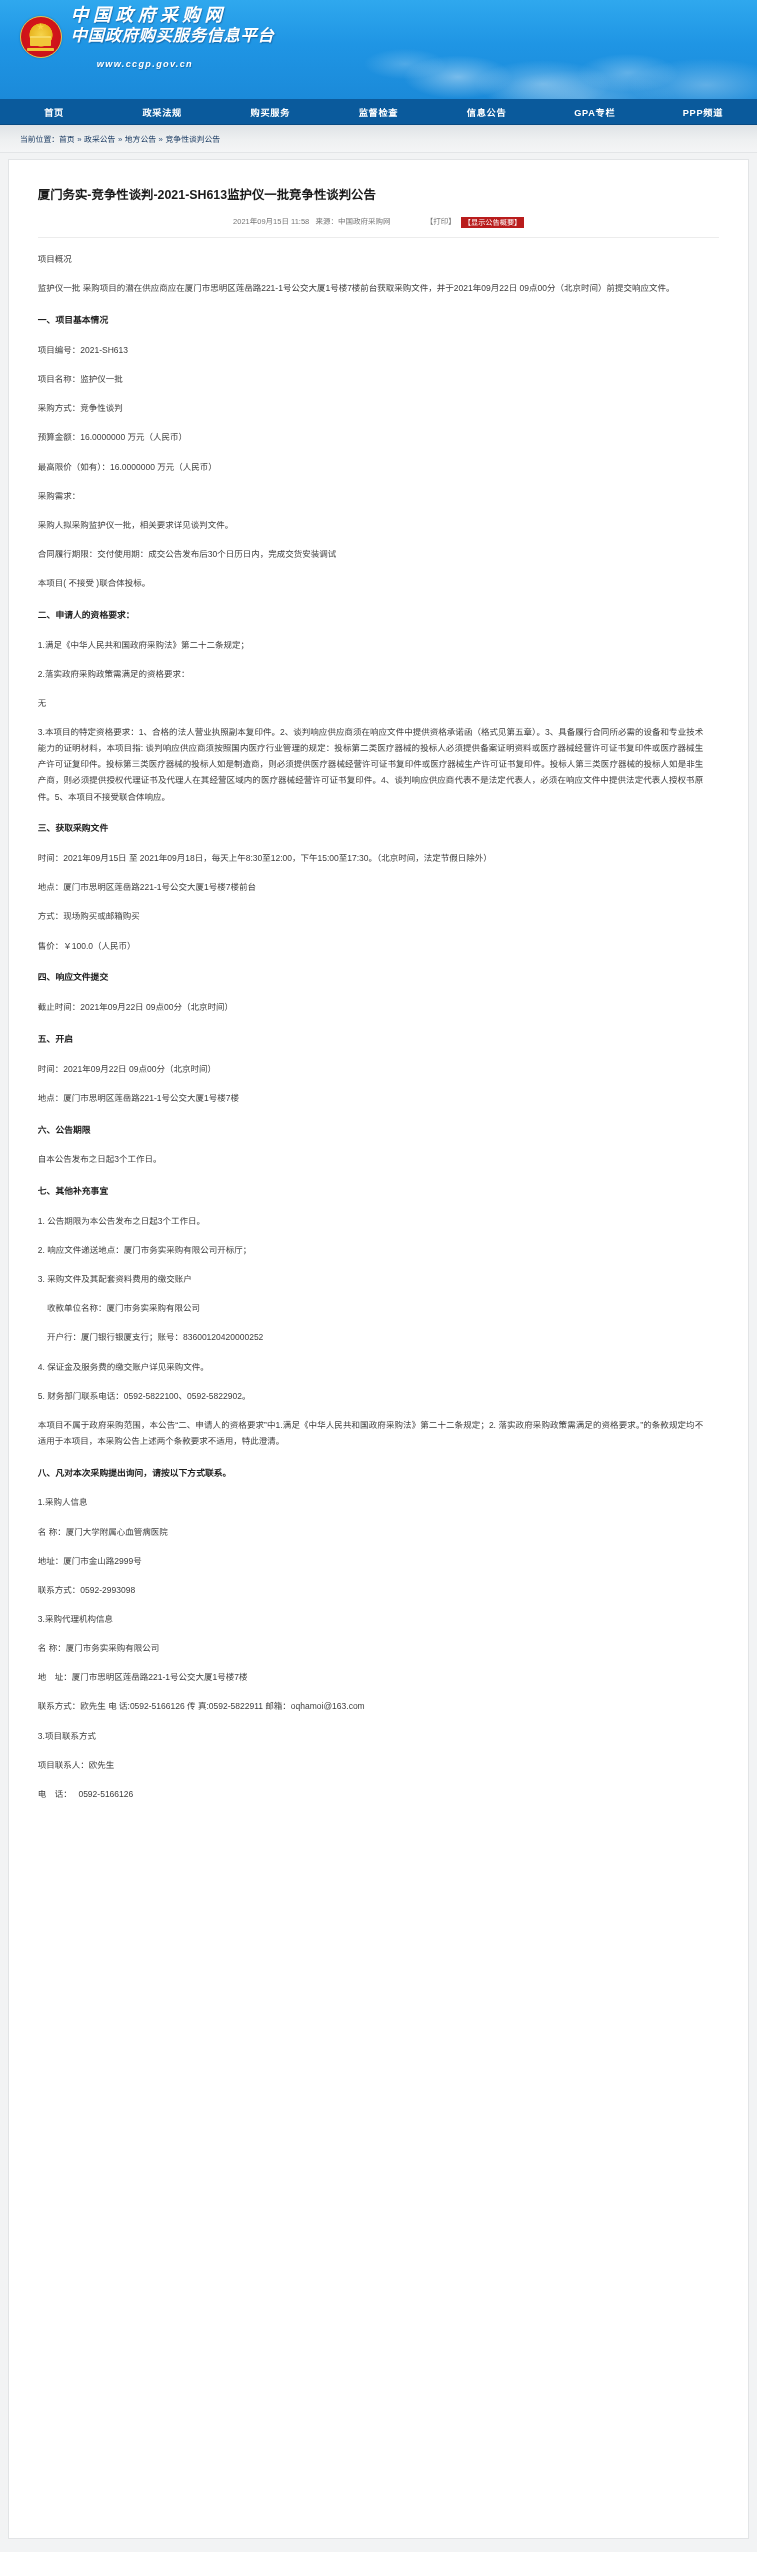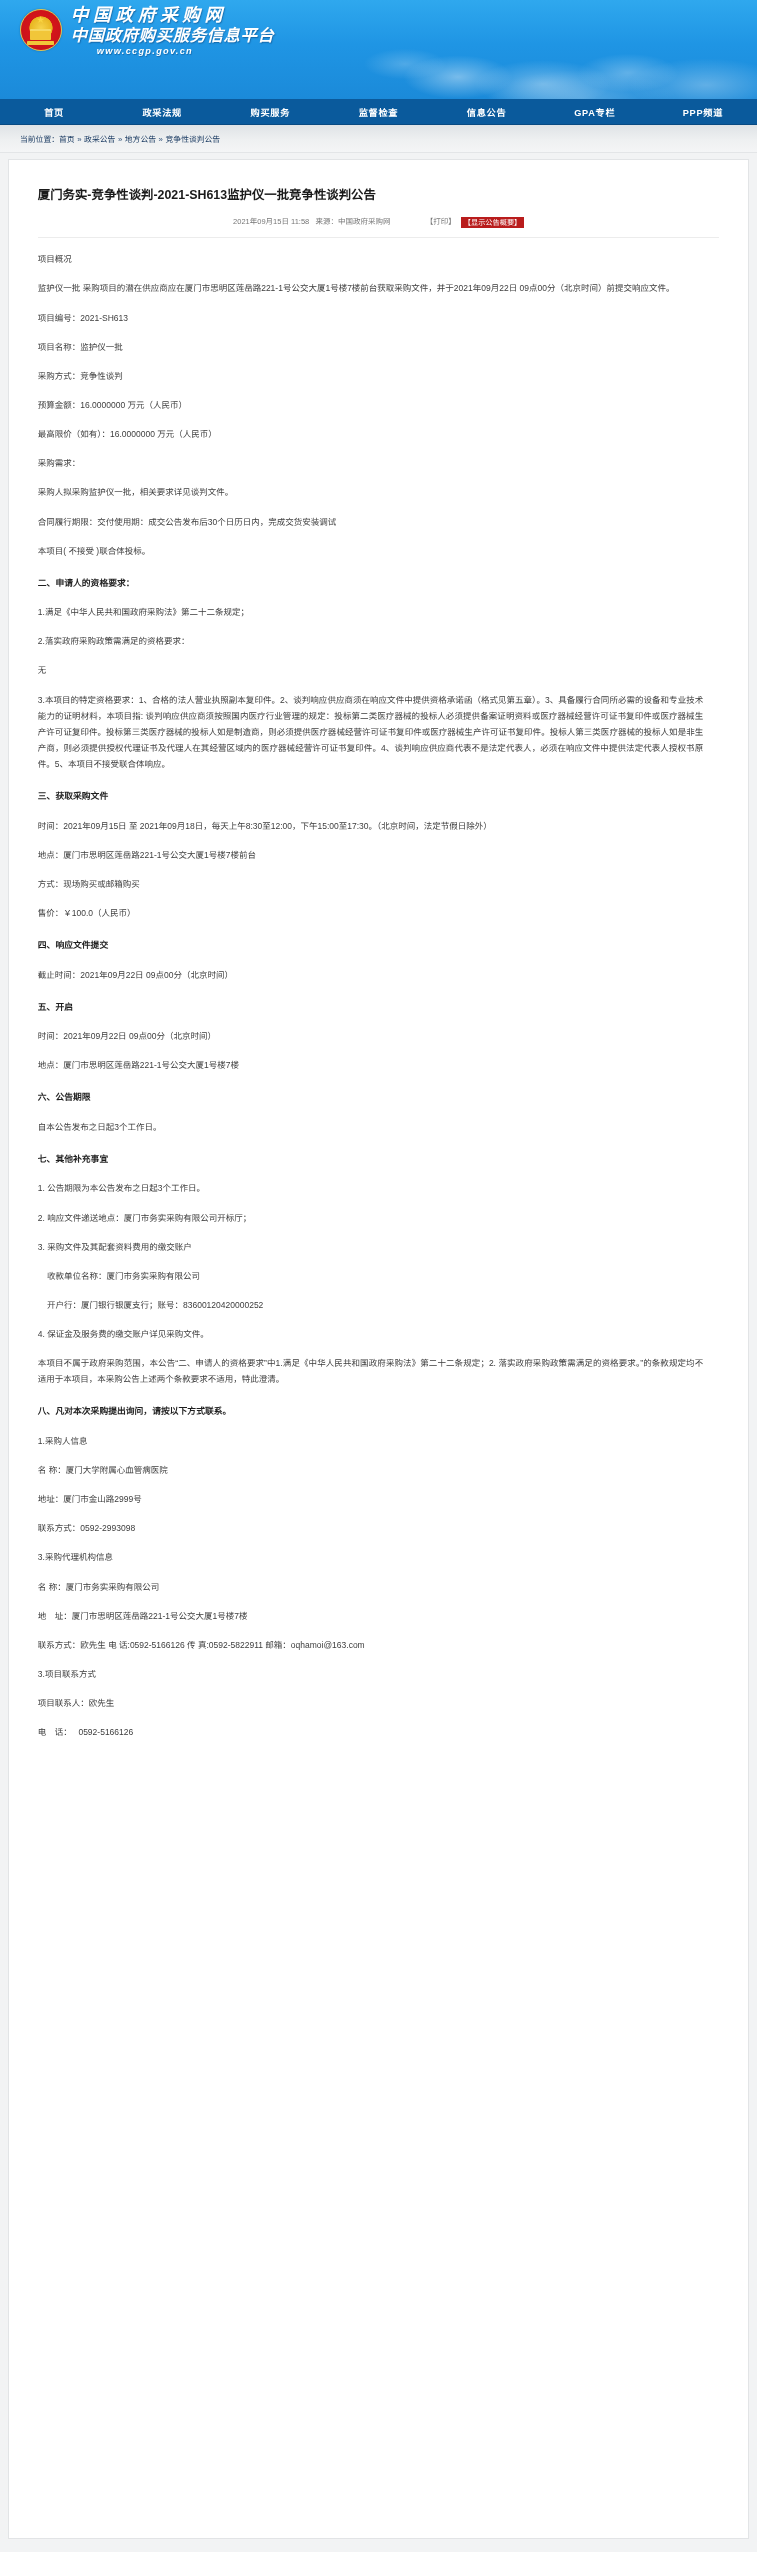--- a/index.html
+++ b/index.html
@@ -90,21 +90,21 @@
     font-size: 16.3px;
     font-weight: bold;
     letter-spacing: 0.7px;
     line-height: 1.18;
     text-shadow: 0.7px 0.7px 1.3px rgba(0,40,90,0.45);
   }
   .brand-url {
     font-size: 9.2px;
     font-weight: bold;
     letter-spacing: 1.3px;
-    margin-top: 1px;
+    margin-top: 14px;
     margin-left: 26px;
     text-shadow: 0.7px 0.7px 0.7px rgba(0,40,90,0.35);
   }
 
   
   .nav {
     height: 26px;
     background: #0a5a9c;
     display: flex;
     align-items: stretch;
@@ -237,20 +237,21 @@
       <span>&nbsp;</span>
       <span>来源：中国政府采购网</span>
       <span>&nbsp;</span>
       <span class="print-link">【打印】</span>
       <span class="badge-summary">【显示公告概要】</span>
     </div>
 
     <div class="content" id="article-body">
         <div class="p">项目概况</div>
         <div class="p">监护仪一批 采购项目的潜在供应商应在厦门市思明区莲岳路221-1号公交大厦1号楼7楼前台获取采购文件，并于2021年09月22日 09点00分（北京时间）前提交响应文件。</div>
+        <div class="h2">一、项目基本情况</div>
         <div class="p">项目编号：2021-SH613</div>
         <div class="p">项目名称：监护仪一批</div>
         <div class="p">采购方式：竞争性谈判</div>
         <div class="p">预算金额：16.0000000 万元（人民币）</div>
         <div class="p">最高限价（如有）：16.0000000 万元（人民币）</div>
         <div class="p">采购需求：</div>
         <div class="p">采购人拟采购监护仪一批，相关要求详见谈判文件。</div>
         <div class="p">合同履行期限：交付使用期：成交公告发布后30个日历日内，完成交货安装调试</div>
         <div class="p">本项目( 不接受 )联合体投标。</div>
         <div class="h2">二、申请人的资格要求：</div>
@@ -270,20 +271,21 @@
         <div class="p">地点：厦门市思明区莲岳路221-1号公交大厦1号楼7楼</div>
         <div class="h2">六、公告期限</div>
         <div class="p">自本公告发布之日起3个工作日。</div>
         <div class="h2">七、其他补充事宜</div>
         <div class="p">1. 公告期限为本公告发布之日起3个工作日。</div>
         <div class="p">2. 响应文件递送地点：厦门市务实采购有限公司开标厅；</div>
         <div class="p">3. 采购文件及其配套资料费用的缴交账户</div>
         <div class="p indent">收款单位名称：厦门市务实采购有限公司</div>
         <div class="p indent">开户行：厦门银行银厦支行；账号：83600120420000252</div>
         <div class="p">4. 保证金及服务费的缴交账户详见采购文件。</div>
+        <div class="p">5. 财务部门联系电话：0592-5822100、0592-5822902。</div>
         <div class="p">本项目不属于政府采购范围，本公告“二、申请人的资格要求”中1.满足《中华人民共和国政府采购法》第二十二条规定；2. 落实政府采购政策需满足的资格要求。”的条款规定均不适用于本项目，本采购公告上述两个条款要求不适用，特此澄清。</div>
         <div class="h2">八、凡对本次采购提出询问，请按以下方式联系。</div>
         <div class="p">1.采购人信息</div>
         <div class="p">名 称：厦门大学附属心血管病医院</div>
         <div class="p">地址：厦门市金山路2999号</div>
         <div class="p">联系方式：0592-2993098</div>
         <div class="p">3.采购代理机构信息</div>
         <div class="p">名 称：厦门市务实采购有限公司</div>
         <div class="p">地　址：厦门市思明区莲岳路221-1号公交大厦1号楼7楼</div>
         <div class="p">联系方式：欧先生 电 话:0592-5166126 传 真:0592-5822911 邮箱：oqhamoi@163.com</div>

